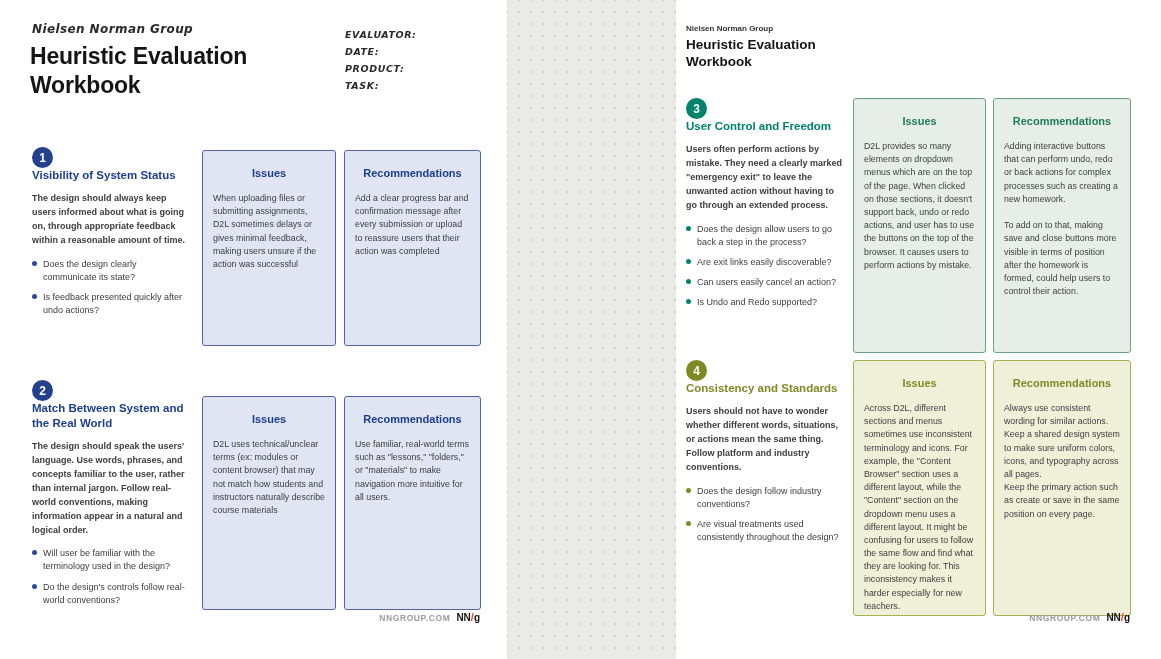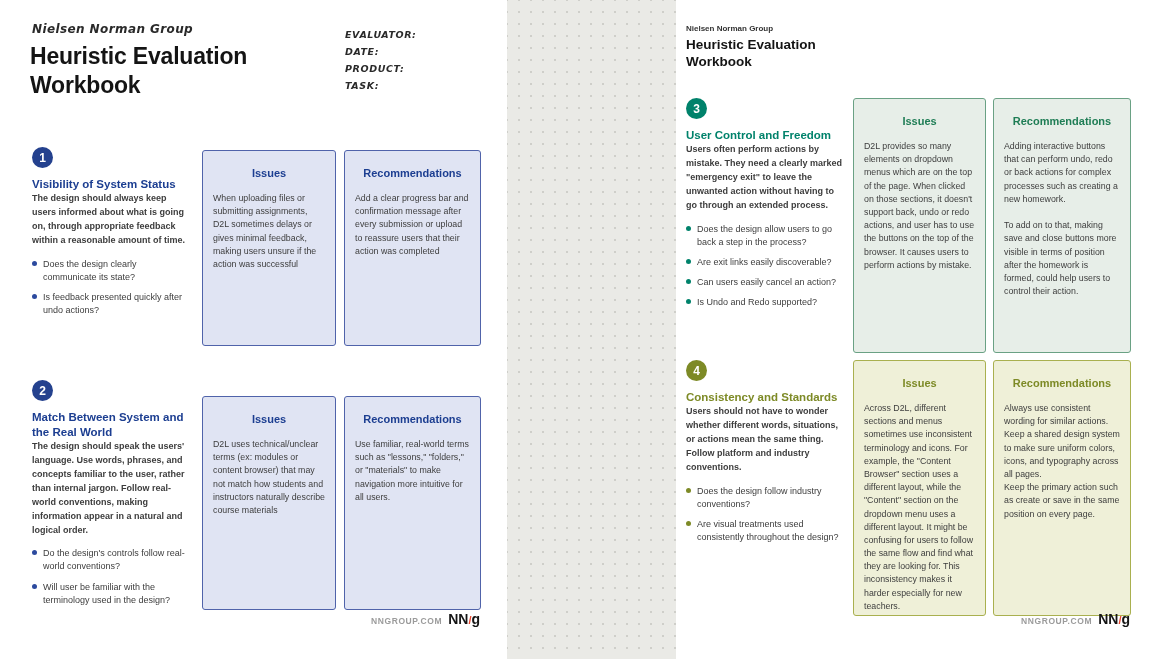--- a/index.html
+++ b/index.html
@@ -21,22 +21,22 @@
   .brand-left { top:22px; left:32px; font-size:12px; letter-spacing:.4px; }
   .title-left { top:42px; left:30px; width:320px; font-size:23px; font-weight:700; color:#141414; line-height:29px; letter-spacing:-.2px; }
   .form-block { top:26px; left:345px; }
   .form-line { font-size:9.5px; letter-spacing:.6px; line-height:17px; }
 
   .brand-right { top:24px; left:10px; font-size:8px; font-weight:700; color:#333; }
   .title-right { top:36px; left:10px; width:200px; font-size:13.5px; font-weight:700; color:#141414; line-height:17px; }
 
   .section { width:160px; }
   .num-circle { width:21px; height:21px; border-radius:50%; color:#fff; font-size:12px; font-weight:700; display:flex; align-items:center; justify-content:center; }
-  .sec-heading { font-weight:700; font-size:11.5px; line-height:1.3; margin-top:9px; }
-  .sec-body { font-size:9px; font-weight:700; color:#3d3d3d; line-height:1.55; }
+  .sec-heading { font-weight:700; font-size:11.5px; line-height:1.3; }
+  .sec-body { font-size:9px; font-weight:700; color:#3d3d3d; line-height:1.55; margin-top:9px; }
   .bullets { list-style:none; margin-top:10px; }
   .bullets li { display:flex; gap:6px; font-size:9px; color:#3d3d3d; line-height:1.45; margin-bottom:7px; }
   .dot { width:5px; height:5px; border-radius:50%; flex:0 0 auto; margin-top:3px; }
 
   .box { border:1px solid; border-radius:3px; padding:10px 10px; }
   .box-title { text-align:center; font-weight:700; font-size:11px; margin:6px 0 13px; }
   .box-text { font-size:8.8px; line-height:1.5; color:#3d3d3d; white-space:pre-line; }
 
   
   .c-blue .num-circle { background:#24418e; }
@@ -54,21 +54,21 @@
 
   
   .c-olive .num-circle { background:#7d8a26; }
   .c-olive .sec-heading { color:#7d8a26; }
   .c-olive .dot { background:#7d8a26; }
   .box-olive { background:#eff0d8; border-color:#a9b04f; }
   .box-olive .box-title { color:#7d8a26; }
 
   .footer { font-size:9px; display:flex; align-items:baseline; gap:6px; }
   .footer .site { color:#9b9b9b; letter-spacing:.6px; font-size:8.5px;font-weight:bold; }
-  .footer .nn, .footer .g { font-weight:700; color:#141414; font-size:14px; }
+  .footer .nn, .footer .g { font-weight:700; color:#141414; font-size:10px; }
   .footer .slash { font-weight:700; color:#e8442c; font-size:11px; }
 </style>
 </head>
 <body>
 
 <div class="spread">
 
   <div class="page page-left">
 
     <div class="abs hand brand-left">Nielsen Norman Group</div>
@@ -110,25 +110,25 @@
       <div class="box-text">Add a clear progress bar and confirmation message after every submission or upload to reassure users that their action was completed</div>
     </div>
 
     <div class="abs section c-blue" style="left:32px; top:380px;">
       <div class="num-circle">2</div>
       <div class="sec-heading">Match Between System and the Real World</div>
       <div class="sec-body">The design should speak the users' language. Use words, phrases, and concepts familiar to the user, rather than internal jargon. Follow real-world conventions, making information appear in a natural and logical order.</div>
       <ul class="bullets">
         <li>
             <span class="dot"></span>
+            <span>Will user be familiar with the terminology used in the design?</span>
+          </li>
+        <li>
+            <span class="dot"></span>
             <span>Do the design's controls follow real-world conventions?</span>
-          </li>
-        <li>
-            <span class="dot"></span>
-            <span>Will user be familiar with the terminology used in the design?</span>
           </li>
       </ul>
     </div>
 
     <div class="abs box box-blue" style="left:202px; top:396px; width:134px; height:214px;">
       <div class="box-title">Issues</div>
       <div class="box-text">D2L uses technical/unclear terms (ex: modules or content browser) that may not match how students and instructors naturally describe course materials</div>
     </div>
     <div class="abs box box-blue" style="left:344px; top:396px; width:137px; height:214px;">
       <div class="box-title">Recommendations</div>

